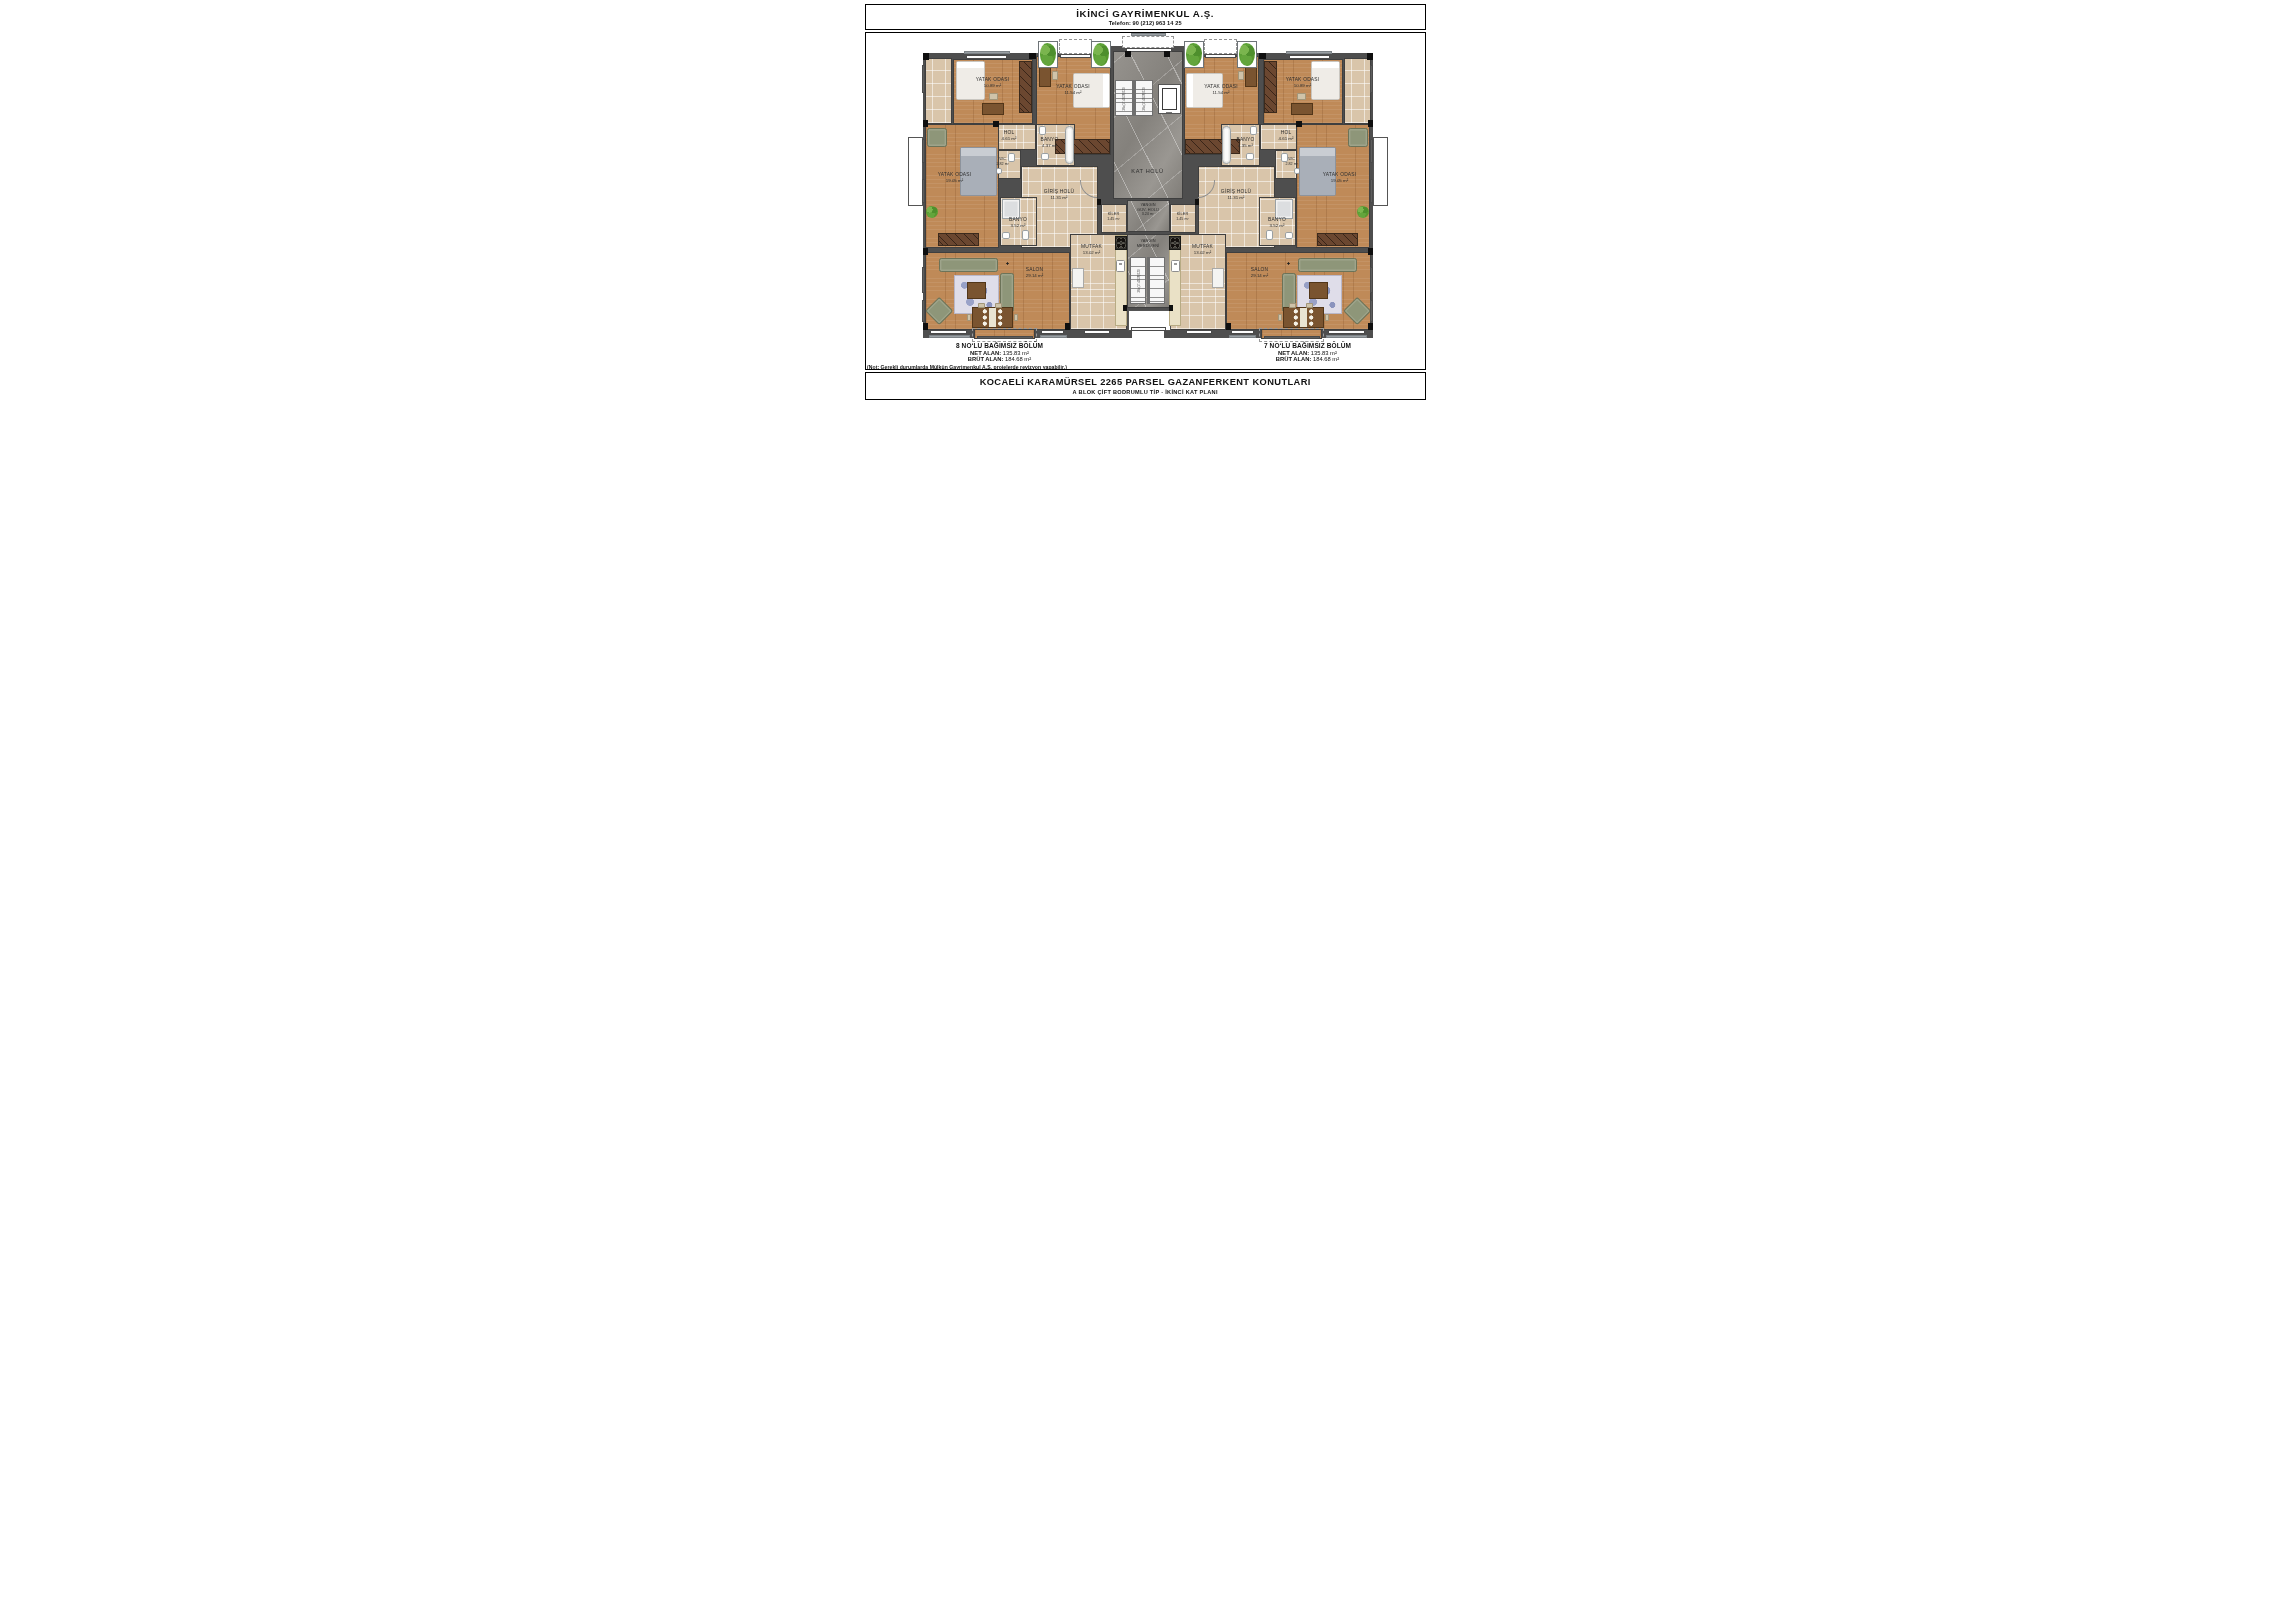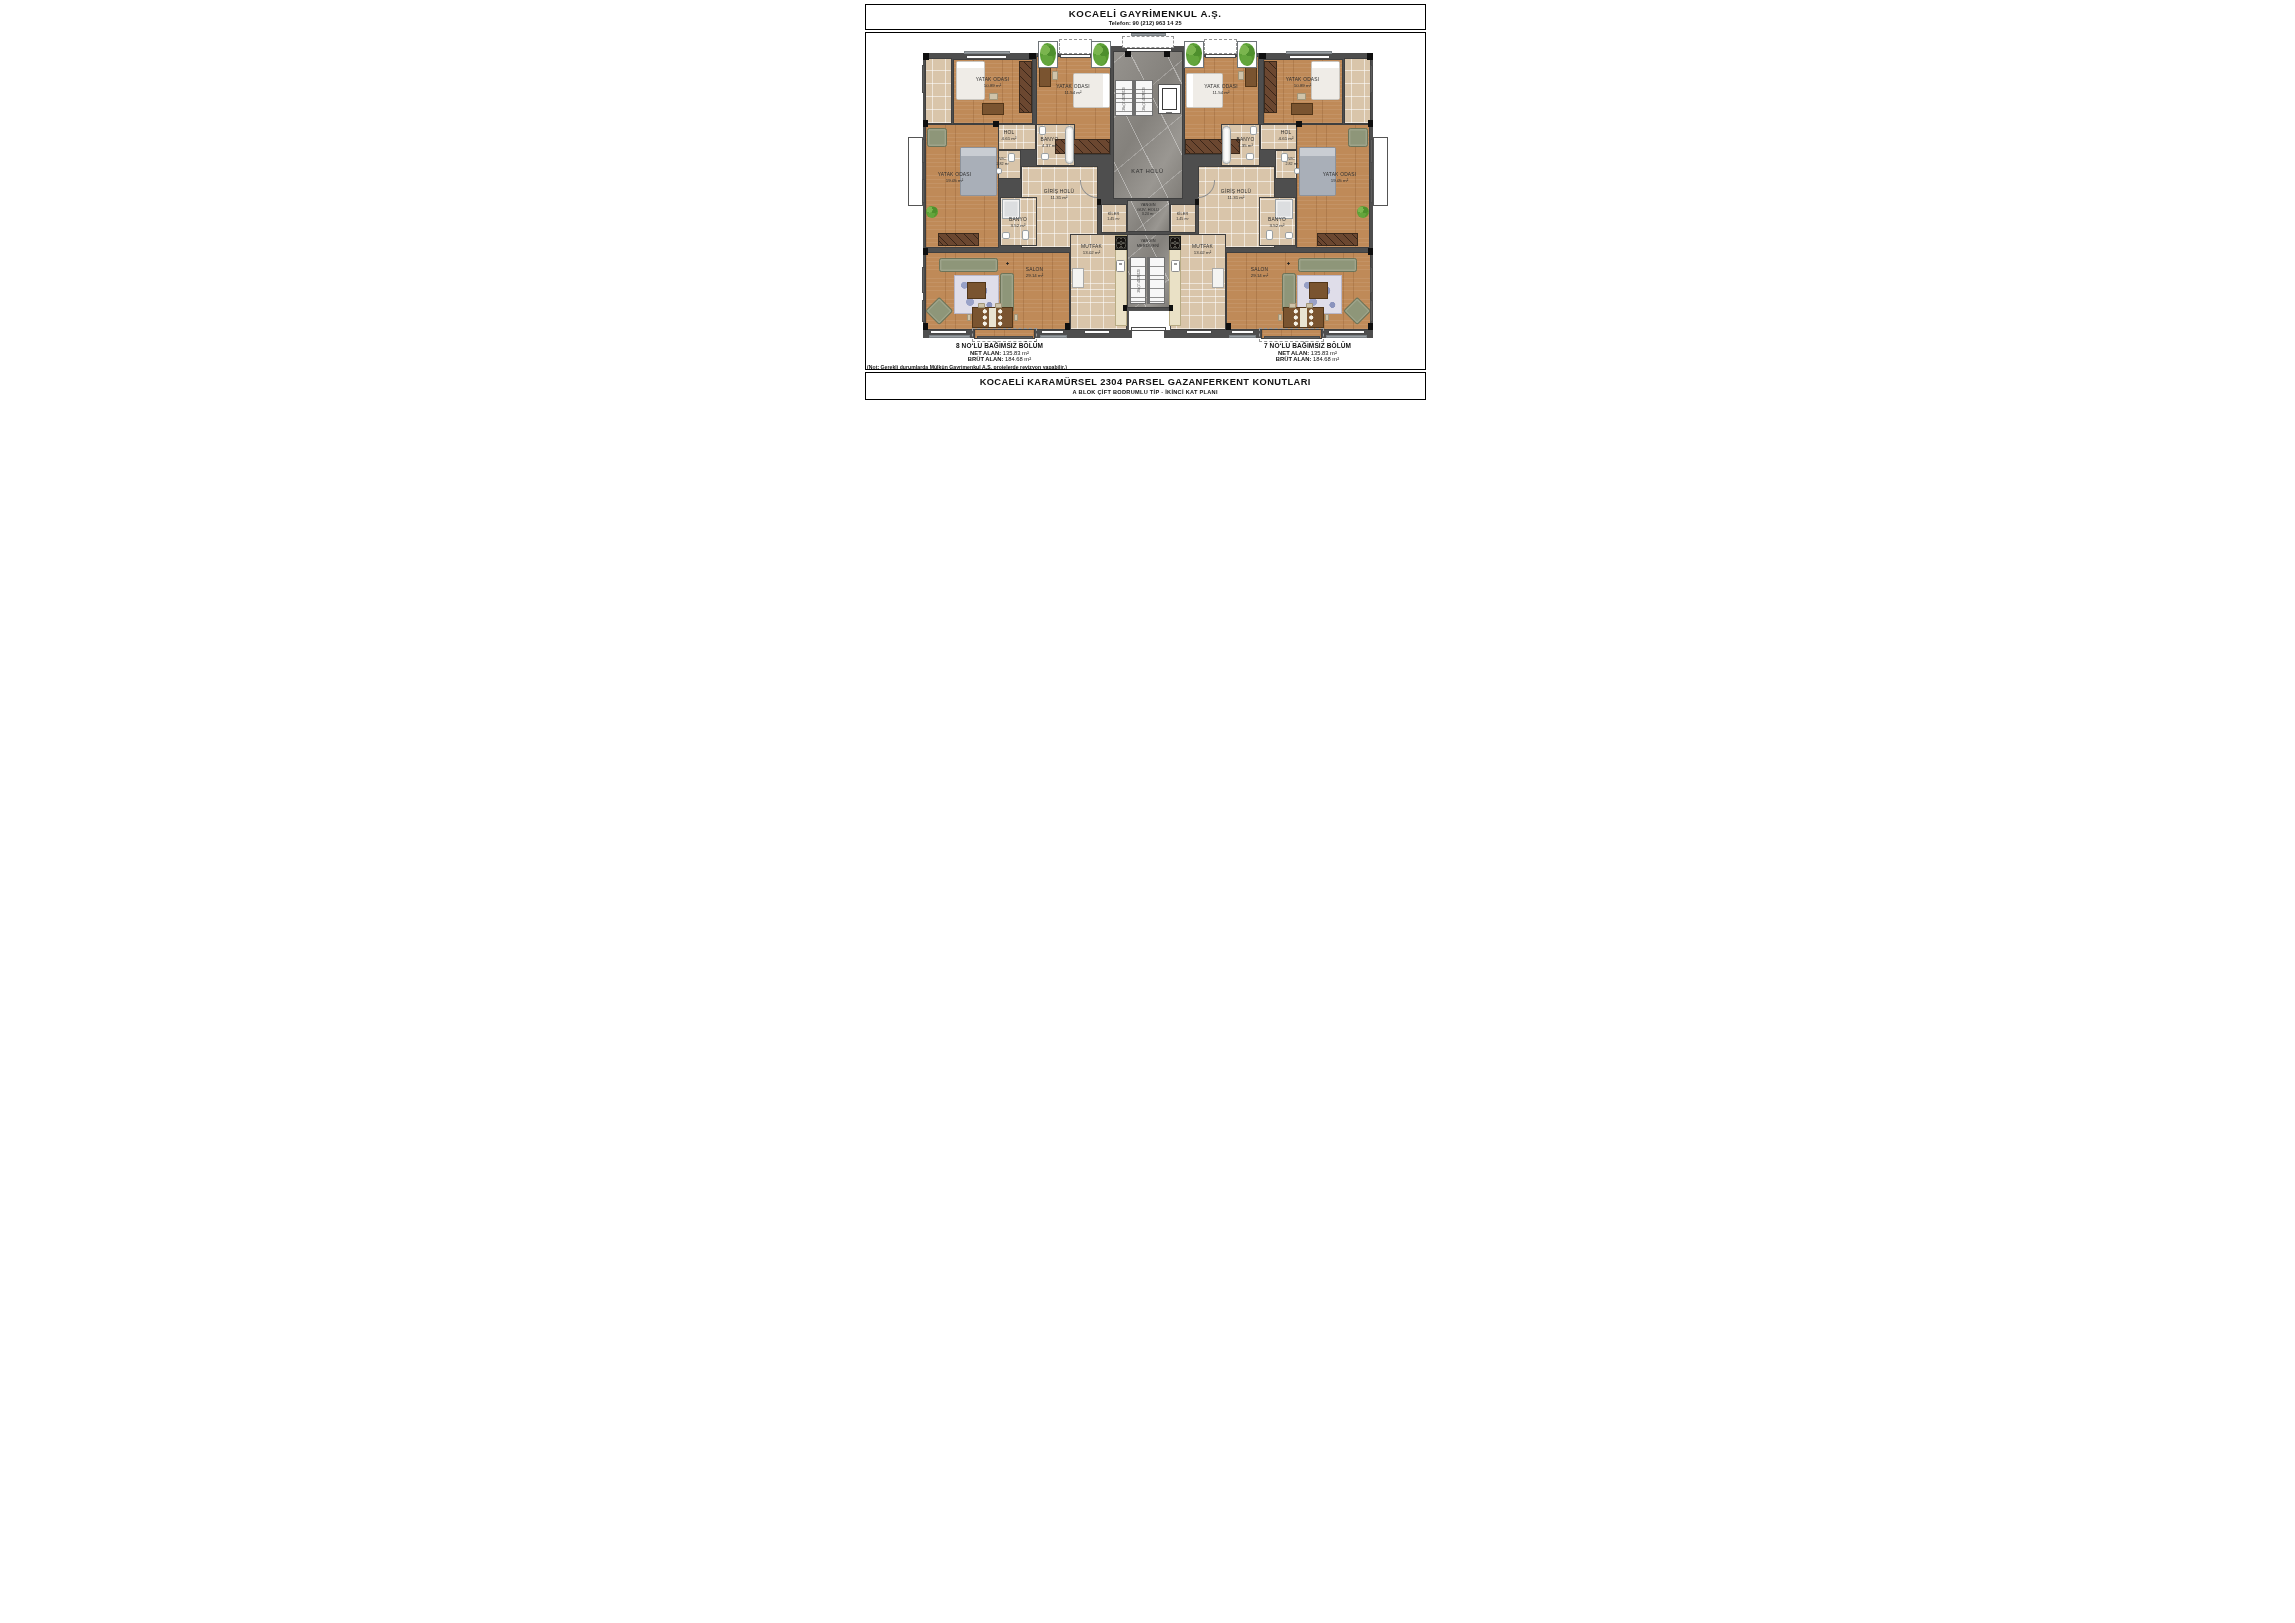--- a/index.html
+++ b/index.html
@@ -91,21 +91,21 @@
   .uinfo .row{font-size:5.8px;margin-top:0.5px;}
   .uinfo .bl{font-weight:800;}
   .note{position:absolute;z-index:6;font-size:5.1px;font-weight:700;letter-spacing:0.05px;}
 </style>
 </head>
 <body>
 
 <div class="page">
 
   <div class="box hdr" style="left:4.2px;top:4.2px;width:561px;height:26px">
-    <div class="t1">KOCAELİ GAYRİMENKUL A.Ş.</div>
+    <div class="t1">İKİNCİ GAYRİMENKUL A.Ş.</div>
     <div class="t2">Telefon: 90 (212) 963 14 25</div>
   </div>
 
   <div class="box" style="left:4.2px;top:32px;width:561px;height:338px"></div>
 
   <div class="r bgwall" style="left:62px;top:53px;width:209px;height:285px"></div>
   <div class="r bgwall" style="left:303px;top:53px;width:209px;height:285px"></div>
   <div class="r bgwall" style="left:236px;top:46px;width:103px;height:285px"></div>
 
   <div class="r dash" style="left:261px;top:36px;width:52px;height:12px"></div>
@@ -430,18 +430,18 @@
     <div class="ut">7 NO‘LU BAĞIMSIZ BÖLÜM</div>
     <div class="row"><span class="bl">NET ALAN:</span>
       <span>135.83 m²</span></div>
     <div class="row"><span class="bl">BRÜT ALAN:</span>
       <span>184.68 m²</span></div>
   </div>
 
   <div class="note" style="left:6.5px;top:364px">(Not: Gerekli durumlarda Mülkün Gayrimenkul A.Ş. projelerde revizyon yapabilir.)</div>
 
   <div class="box ftr" style="left:4.2px;top:372px;width:561px;height:28px">
-    <div class="t1">KOCAELİ KARAMÜRSEL 2304 PARSEL GAZANFERKENT KONUTLARI</div>
+    <div class="t1">KOCAELİ KARAMÜRSEL 2265 PARSEL GAZANFERKENT KONUTLARI</div>
     <div class="t2">A BLOK ÇİFT BODRUMLU TİP - İKİNCİ KAT PLANI</div>
   </div>
 
 </div>
 
 
 </body></html>

